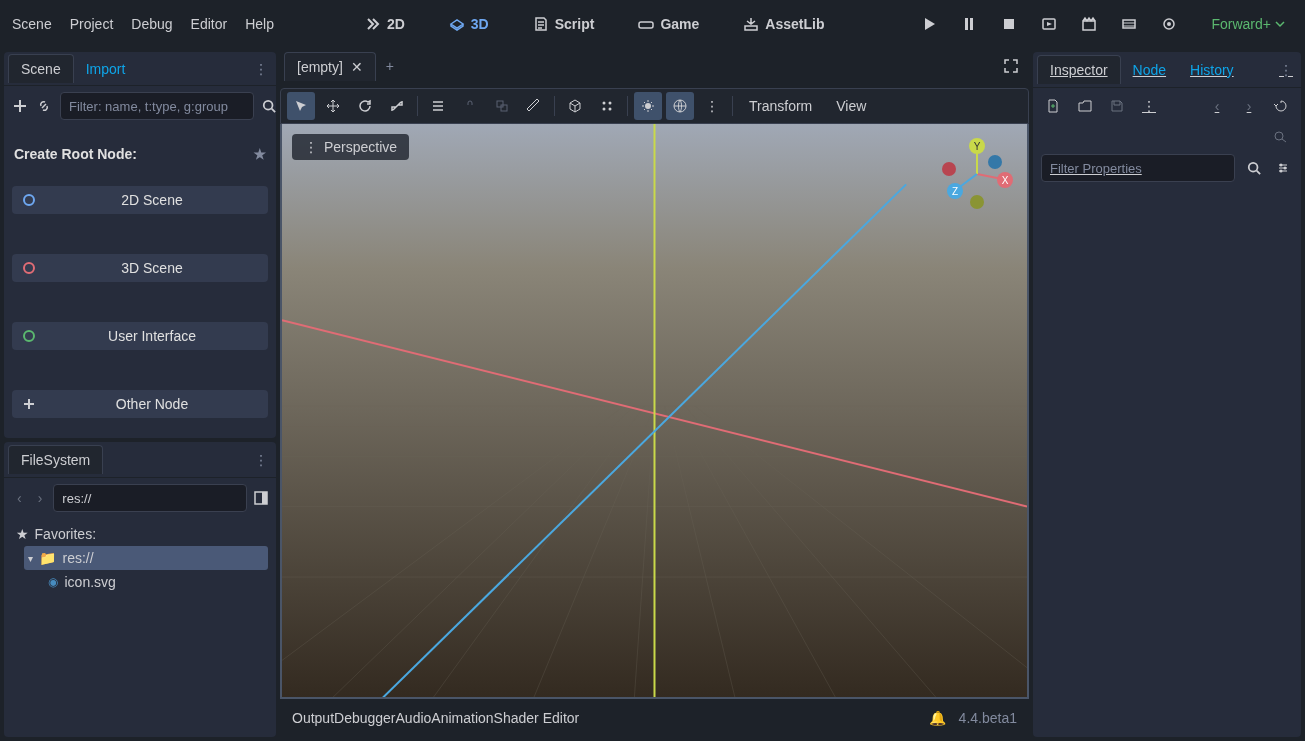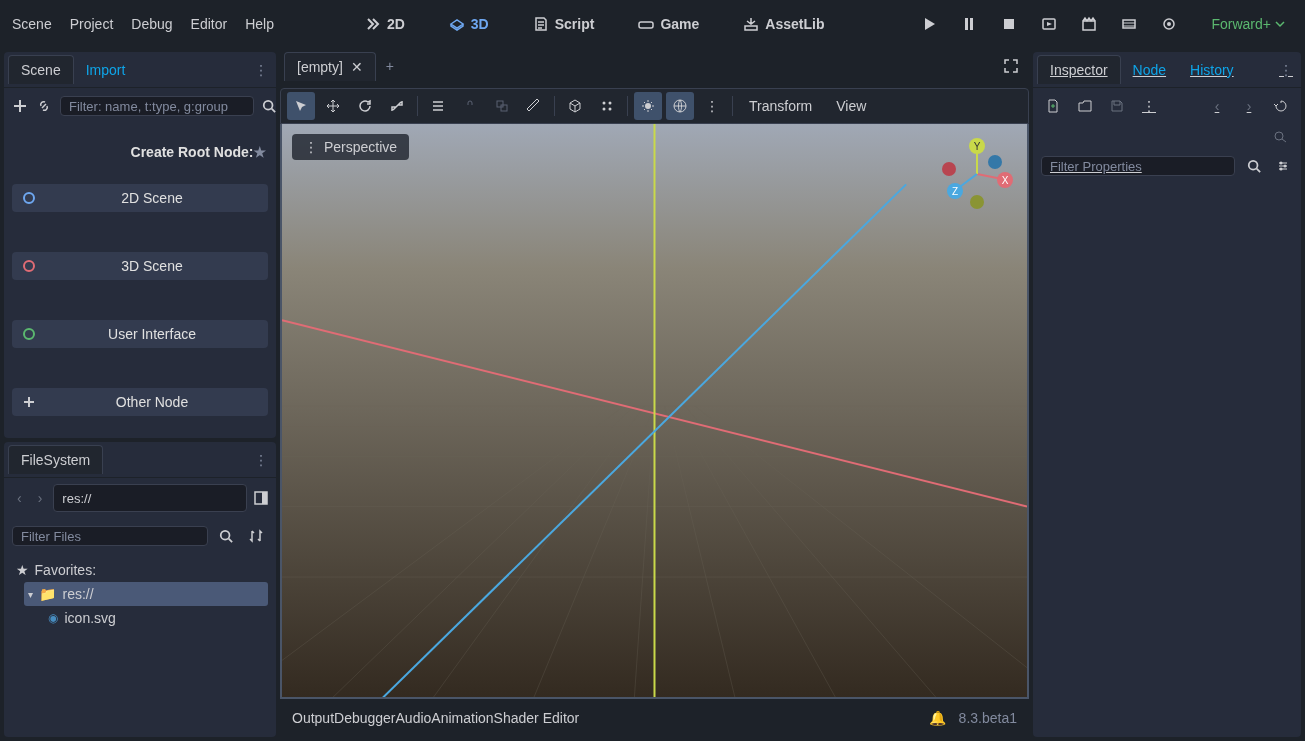--- a/index.html
+++ b/index.html
@@ -20,23 +20,23 @@
 .panel-box { background: #262c3b; border-radius: 4px; display: flex; flex-direction: column; }
 .scene-panel { flex: 0 0 auto; height: 386px;}
 .fs-panel { flex: 1; min-height: 0;}
 .tab-row { display: flex; align-items: center; padding: 0 4px; height: 36px; border-bottom: 1px solid #1d2229;}
 .tab { padding: 6px 12px; color: #0ea5e9; cursor: pointer; border-radius: 4px 4px 0 0;}
 .tab.active { color: #cdced2; background: #21262f; border: 1px solid #394050; border-bottom: none;}
 .dots-v { margin-left: auto; color: #828a9e; cursor: pointer; padding: 2px 4px; }
 .toolbar-row { display: flex; align-items: center; padding: 6px 8px; gap: 8px; }
 .icon-btn { width: 24px; height: 24px; display: flex; align-items: center; justify-content: center; color: #cdced2; cursor: pointer; }
 .icon-btn.dim { color: #6b7280; }
-.search-input { flex: 1; background: #1a1d26; border: 1px solid #3a4050; border-radius: 4px; padding: 4px 8px; color: #cdced2; font-size: 13px; height: 20px;}
+.search-input { flex: 1; background: #1a1d26; border: 1px solid #3a4050; border-radius: 4px; padding: 4px 8px; color: #cdced2; font-size: 13px; height: 28px;}
 .search-input::placeholder { color: #828a9e; }
-.section-title { padding: 4px 10px; font-weight: 600; color: #e0e0e0; display: flex; align-items: center; justify-content: flex-end; margin-top: 16px;}
+.section-title { padding: 4px 10px; font-weight: 600; color: #e0e0e0; display: flex; align-items: center; justify-content: space-between; margin-top: 16px;}
 .root-btn { display: flex; align-items: center; gap: 10px; padding: 6px 10px; margin: 20px 8px; background: #333b4f; border-radius: 4px; cursor: pointer; color: #e0e0e0; font-size: 14px;}
 .root-btn .shape { width: 14px; height: 14px; display:flex; align-items:center; justify-content:center;}
 .root-btn span.label { flex: 1; text-align: center; }
 .fs-path-row { display: flex; align-items: center; padding: 6px 8px; gap: 6px; }
 .fs-path-input { flex: 1; background: #1a1d26; border: 1px solid #3a4050; border-radius: 4px; padding: 4px 8px; color: #cdced2; font-size: 13px; height: 28px;}
 .fs-tree { padding: 4px 8px; font-size: 14px; }
 .fs-tree-item { display: flex; align-items: center; gap: 6px; padding: 4px; border-radius: 3px; cursor: pointer; }
 .fs-tree-item.selected { background: #4a5977; }
 .fs-tree-item.indent { margin-left: 32px; }
 .center-panel { flex: 1; display: flex; flex-direction: column; min-width: 0; padding: 4px 0;}
@@ -229,34 +229,20 @@
         <div class="icon-btn dim">‹</div>
         <div class="icon-btn dim">›</div>
         <input class="fs-path-input" value="res://" style="">
         <div class="icon-btn">
             <svg width="14" height="14" viewBox="0 0 14 14">
               <rect x="1" y="1" width="12" height="12" stroke="currentColor" fill="none" stroke-width="1.5"></rect>
               <rect x="8" y="1" width="5" height="12" fill="currentColor"></rect>
             </svg>
           </div>
       </div>
-      <div class="fs-path-row">
-        <input class="search-input" placeholder="Filter Files" style="">
-        <div class="icon-btn">
-            <svg width="14" height="14" viewBox="0 0 16 16">
-              <circle cx="7" cy="7" r="5" stroke="currentColor" fill="none" stroke-width="2"></circle>
-              <path d="M11 11l4 4" stroke="currentColor" stroke-width="2"></path>
-            </svg>
-          </div>
-        <div class="icon-btn">
-            <svg width="14" height="14" viewBox="0 0 14 14">
-              <path d="M3 2v10l-2-2M3 2l2 2M11 12V2l2 2M11 12l-2-2" stroke="currentColor" fill="none" stroke-width="1.5"></path>
-            </svg>
-          </div>
-      </div>
       <div class="fs-tree">
         <div class="fs-tree-item">
           <span>★</span>
           <span>Favorites:</span>
         </div>
         <div class="fs-tree-item selected" style="margin-left:12px;">
           <span style="font-size:10px;">▾</span>
           <span style="color:#6ea7f0;">📁</span>
           <span>res://</span>
         </div>
@@ -405,21 +391,21 @@
       </svg>
     </div>
     <div class="bottom-panel">
       <div class="bottom-tab">Output</div>
       <div class="bottom-tab">Debugger</div>
       <div class="bottom-tab">Audio</div>
       <div class="bottom-tab">Animation</div>
       <div class="bottom-tab">Shader Editor</div>
       <div class="bottom-right">
         <span>🔔</span>
-        <span>8.3.beta1</span>
+        <span>4.4.beta1</span>
       </div>
     </div>
   </div>
 
   <div class="right-panel">
     <div class="panel-box">
       <div class="tab-row">
         <div class="tab active">Inspector</div>
         <div class="tab">Node</div>
         <div class="tab">History</div>

